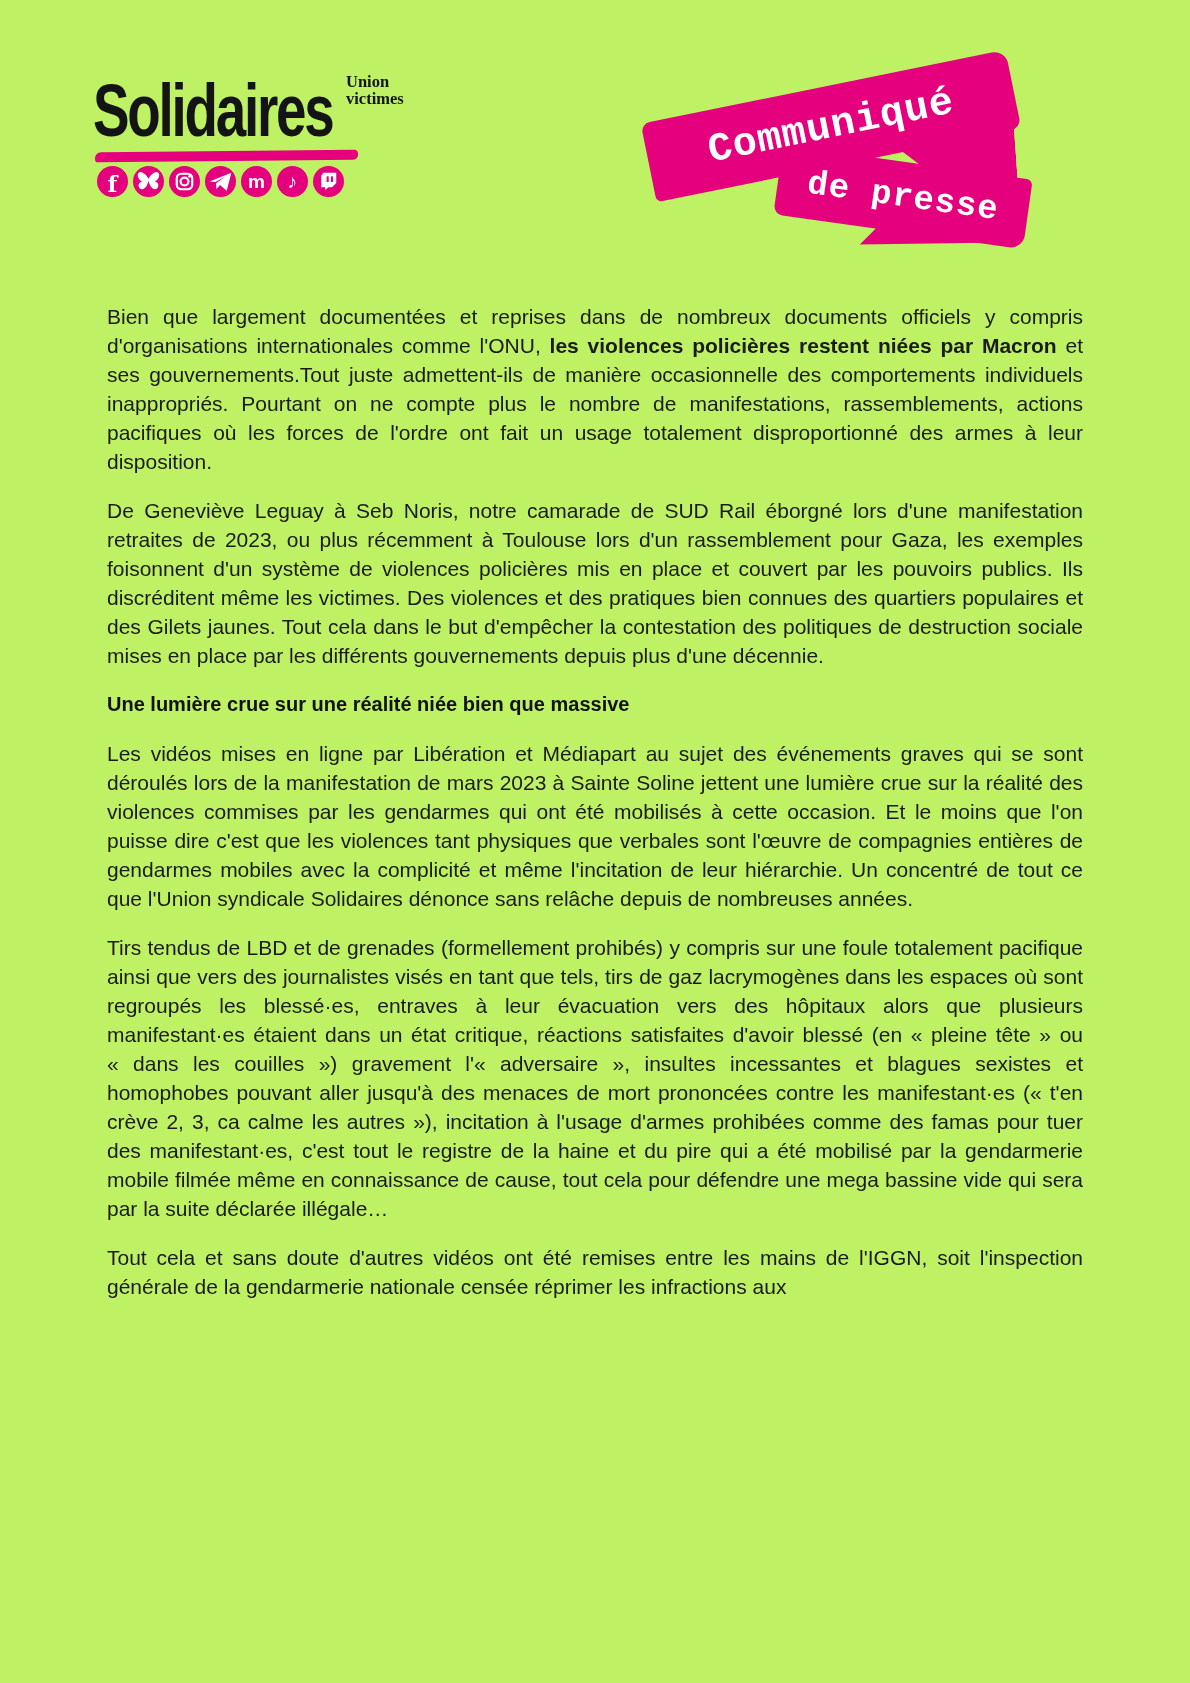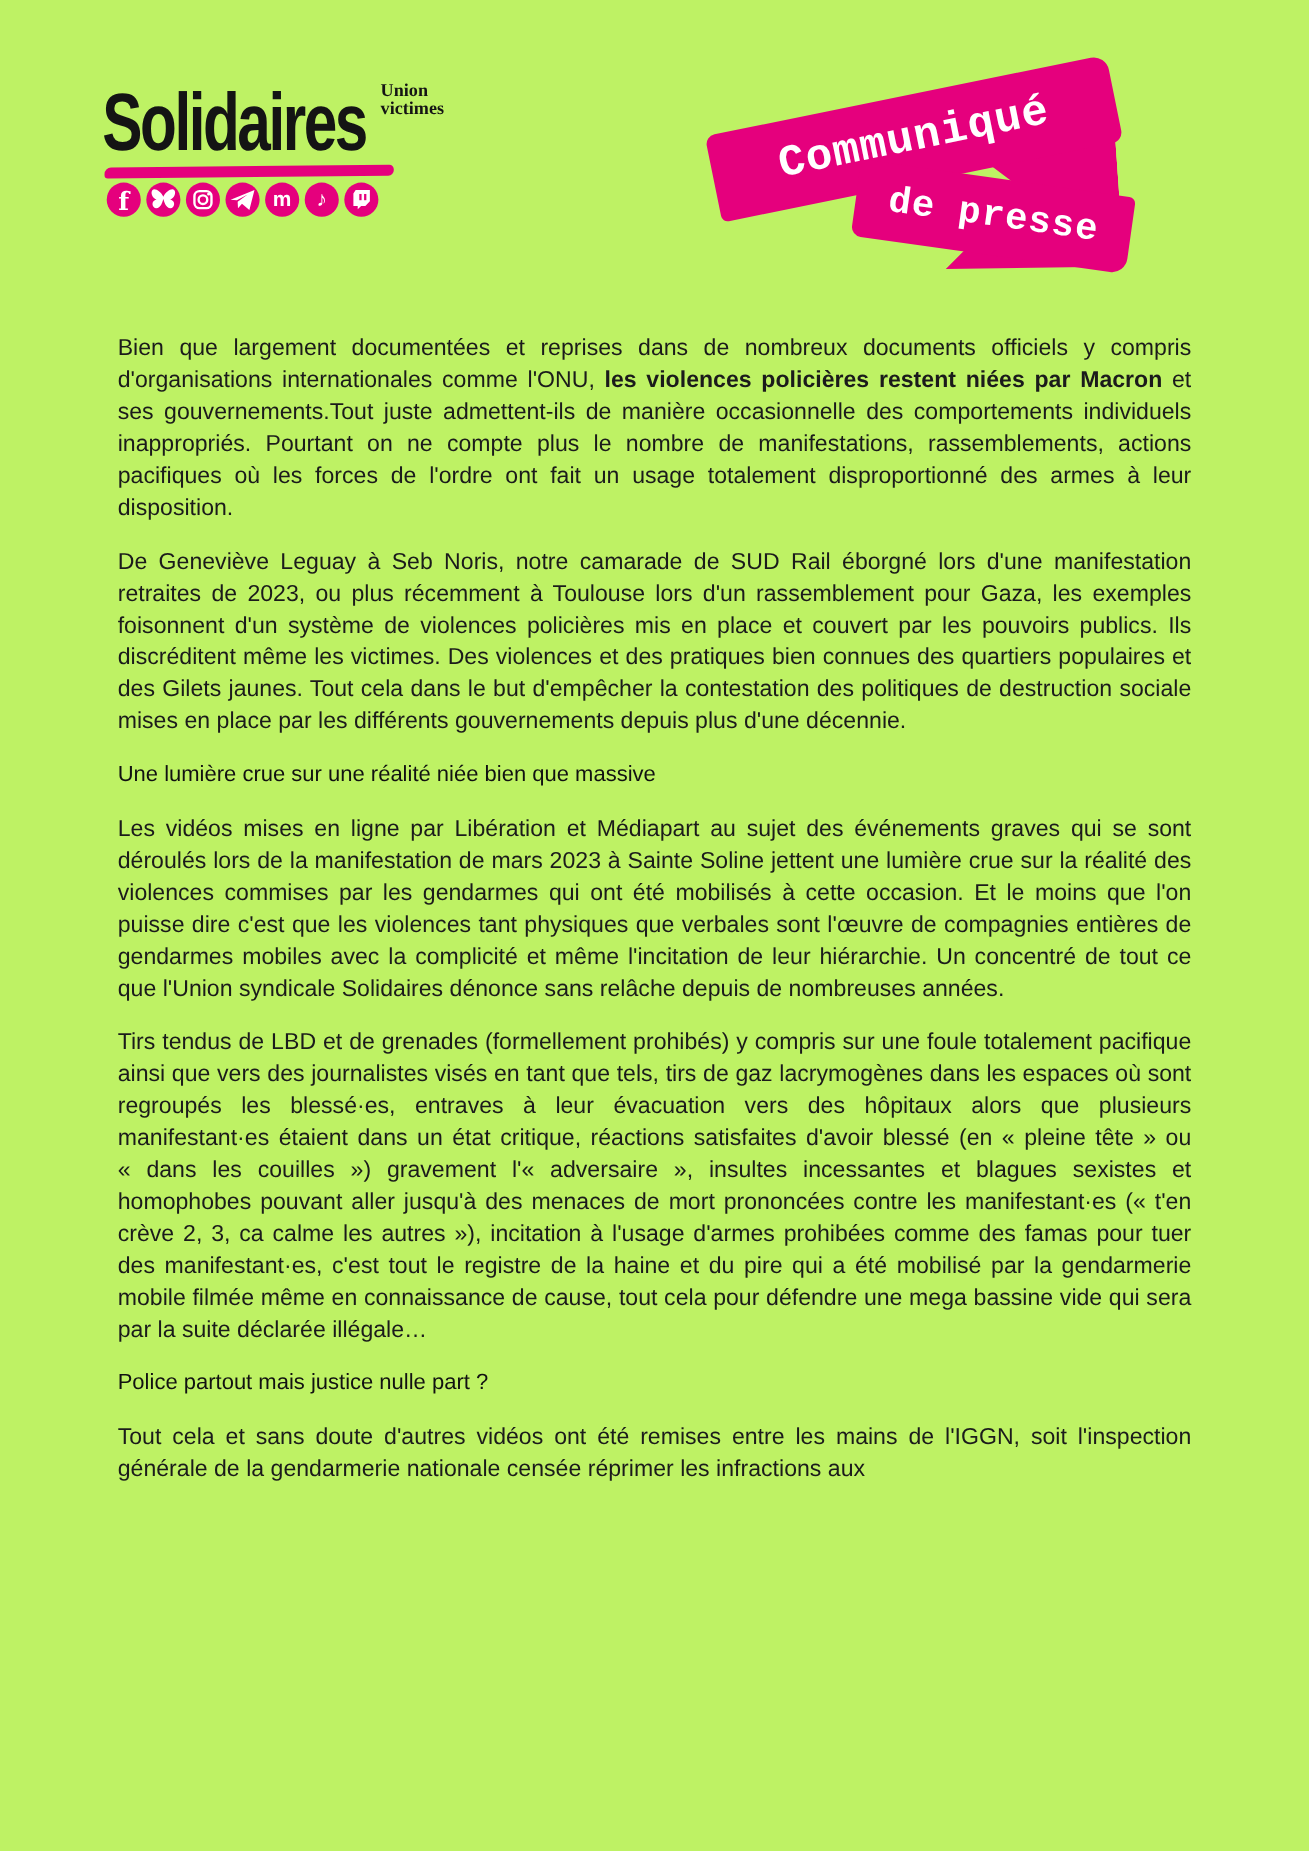--- a/index.html
+++ b/index.html
@@ -73,21 +73,21 @@
     margin:0 0 62px; font-size:38px; line-height:45px; font-weight:bold;
     text-align:center; color:var(--title-pink);
   }
   .title span { display:block; }
   .doc p {
     margin:0 0 20px; font-size:21px; line-height:29px;
     text-align:justify; color:var(--text-color);
   }
   .doc h2 {
     margin:0 0 20px; font-size:20px; line-height:29px;
-    font-weight:normal; color:#111111;
+    font-weight:bold; color:#111111;
   }
   .doc strong { font-weight:bold; }
 </style>
 </head>
 <body>
 
 <div class="page" style="--brand-pink: #e5007d; --title-pink: #d6157c; --text-color: #1b1b1b;">
 
   <header>
 
@@ -154,19 +154,18 @@
     <p><span>Bien que largement documentées et reprises dans de nombreux documents officiels y compris d'organisations internationales comme l'ONU, </span><strong>les violences policières restent niées par Macron</strong><span> et ses gouvernements.Tout juste admettent-ils de manière occasionnelle des comportements individuels inappropriés. Pourtant on ne compte plus le nombre de manifestations, rassemblements, actions pacifiques où les forces de l'ordre ont fait un usage totalement disproportionné des armes à leur disposition.</span></p>
 
     <p>De Geneviève Leguay à Seb Noris, notre camarade de SUD Rail éborgné lors d'une manifestation retraites de 2023, ou plus récemment à Toulouse lors d'un rassemblement pour Gaza, les exemples foisonnent d'un système de violences policières mis en place et couvert par les pouvoirs publics. Ils discréditent même les victimes. Des violences et des pratiques bien connues des quartiers populaires et des Gilets jaunes. Tout cela dans le but d'empêcher la contestation des politiques de destruction sociale mises en place par les différents gouvernements depuis plus d'une décennie.</p>
 
     <h2>Une lumière crue sur une réalité niée bien que massive</h2>
 
     <p>Les vidéos mises en ligne par Libération et Médiapart au sujet des événements graves qui se sont déroulés lors de la manifestation de mars 2023 à Sainte Soline jettent une lumière crue sur la réalité des violences commises par les gendarmes qui ont été mobilisés à cette occasion. Et le moins que l'on puisse dire c'est que les violences tant physiques que verbales sont l'œuvre de compagnies entières de gendarmes mobiles avec la complicité et même l'incitation de leur hiérarchie. Un concentré de tout ce que l'Union syndicale Solidaires dénonce sans relâche depuis de nombreuses années.</p>
 
     <p>Tirs tendus de LBD et de grenades (formellement prohibés) y compris sur une foule totalement pacifique ainsi que vers des journalistes visés en tant que tels, tirs de gaz lacrymogènes dans les espaces où sont regroupés les blessé·es, entraves à leur évacuation vers des hôpitaux alors que plusieurs manifestant·es étaient dans un état critique, réactions satisfaites d'avoir blessé (en «&nbsp;pleine tête&nbsp;» ou «&nbsp;dans les couilles&nbsp;») gravement l'«&nbsp;adversaire&nbsp;», insultes incessantes et blagues sexistes et homophobes pouvant aller jusqu'à des menaces de mort prononcées contre les manifestant·es («&nbsp;t'en crève 2, 3, ca calme les autres&nbsp;»), incitation à l'usage d'armes prohibées comme des famas pour tuer des manifestant·es, c'est tout le registre de la haine et du pire qui a été mobilisé par la gendarmerie mobile filmée même en connaissance de cause, tout cela pour défendre une mega bassine vide qui sera par la suite déclarée illégale…</p>
 
-    <h2>Police partout mais justice nulle part&nbsp;?</h2>
 
     <p>Tout cela et sans doute d'autres vidéos ont été remises entre les mains de l'IGGN, soit l'inspection générale de la gendarmerie nationale censée réprimer les infractions aux</p>
 
   </main>
 
 </div>
 
 </body></html>

